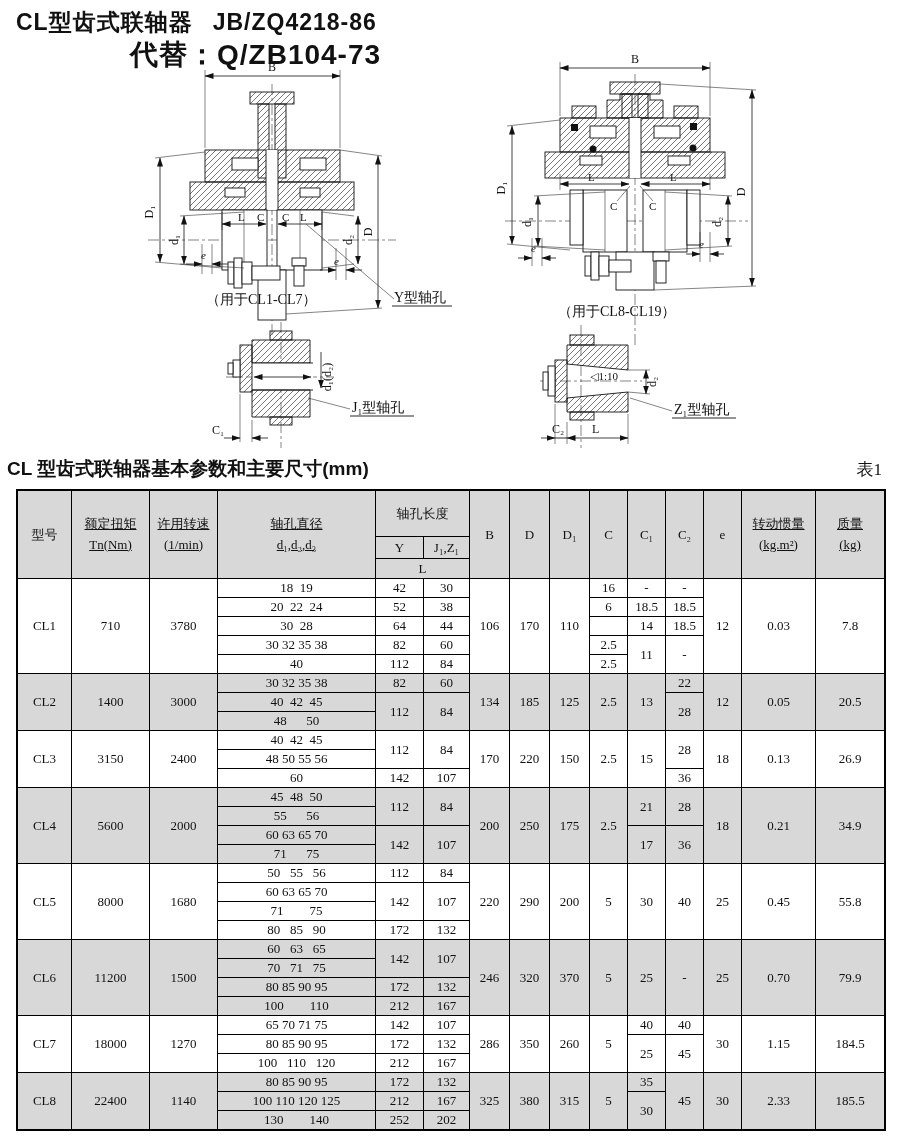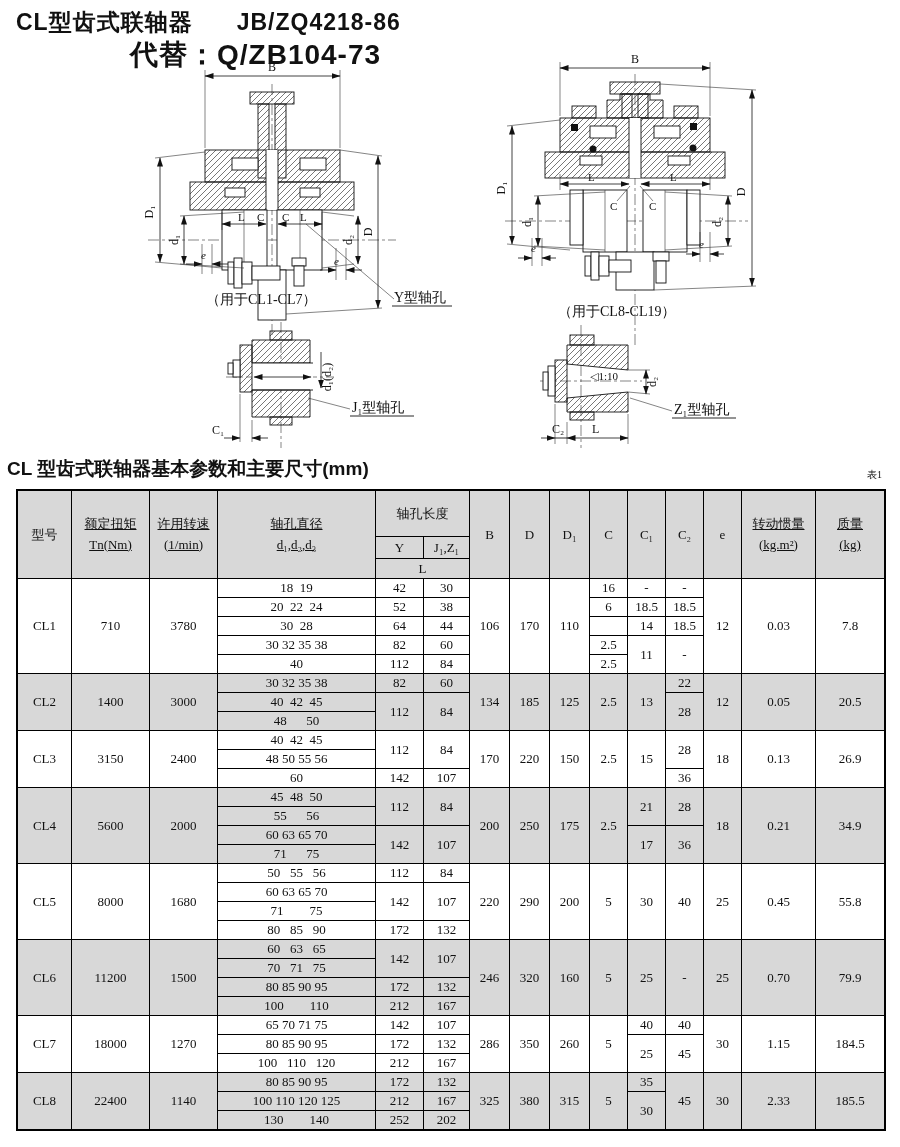--- a/index.html
+++ b/index.html
@@ -1,22 +1,22 @@
 <!DOCTYPE html>
 <html><head>
 <meta charset="utf-8">
 <style>
   html,body{margin:0;padding:0;background:#ffffff;}
   body{width:900px;height:1147px;position:relative;font-family:"Liberation Serif","DejaVu Serif",serif;color:#111;}
   .title-block{position:absolute;left:16px;top:8px;font-family:"Liberation Sans","DejaVu Sans",sans-serif;font-weight:bold;line-height:1.25;}
   .title-line1{font-size:23px;letter-spacing:1px;}
-  .title-line1 .std{margin-left:44px;}
+  .title-line1 .std{margin-left:20px;}
   .title-line2{font-size:28px;margin-left:114px;letter-spacing:1px;}
   .section-heading{position:absolute;left:7px;top:456px;font-family:"Liberation Sans","DejaVu Sans",sans-serif;font-weight:600;font-size:19px;}
-  .table-tag{position:absolute;right:18px;top:468px;font-size:10px;}
+  .table-tag{position:absolute;right:18px;top:458px;font-size:17px;}
   svg{position:absolute;left:0;top:0;}
   svg text{font-family:"Liberation Serif","DejaVu Serif",serif;fill:#111;}
   .dtxt{font-size:12px;}
   .dsm{font-size:11px;}
   .cap{font-size:14px;}
   .hatch{fill:url(#hat);stroke:#111;stroke-width:0.9;}
   .solid{fill:#fff;stroke:#111;stroke-width:0.9;}
   .ln{stroke:#111;stroke-width:0.9;fill:none;}
   .thin{stroke:#333;stroke-width:0.6;fill:none;}
   .cl{stroke:#333;stroke-width:0.6;fill:none;stroke-dasharray:11 3 3 3;}
@@ -506,21 +506,21 @@
       </tr>
       <tr class="shaded">
         <td rowspan="4">CL6</td>
         <td rowspan="4">11200</td>
         <td rowspan="4">1500</td>
         <td class="pre">60   63   65</td>
         <td rowspan="2">142</td>
         <td rowspan="2">107</td>
         <td rowspan="4">246</td>
         <td rowspan="4">320</td>
-        <td rowspan="4">160</td>
+        <td rowspan="4">370</td>
         <td rowspan="4">5</td>
         <td rowspan="4">25</td>
         <td rowspan="4">-</td>
         <td rowspan="4">25</td>
         <td rowspan="4">0.70</td>
         <td rowspan="4">79.9</td>
       </tr>
       <tr class="shaded">
         <td class="pre">70   71   75</td>
       </tr>

